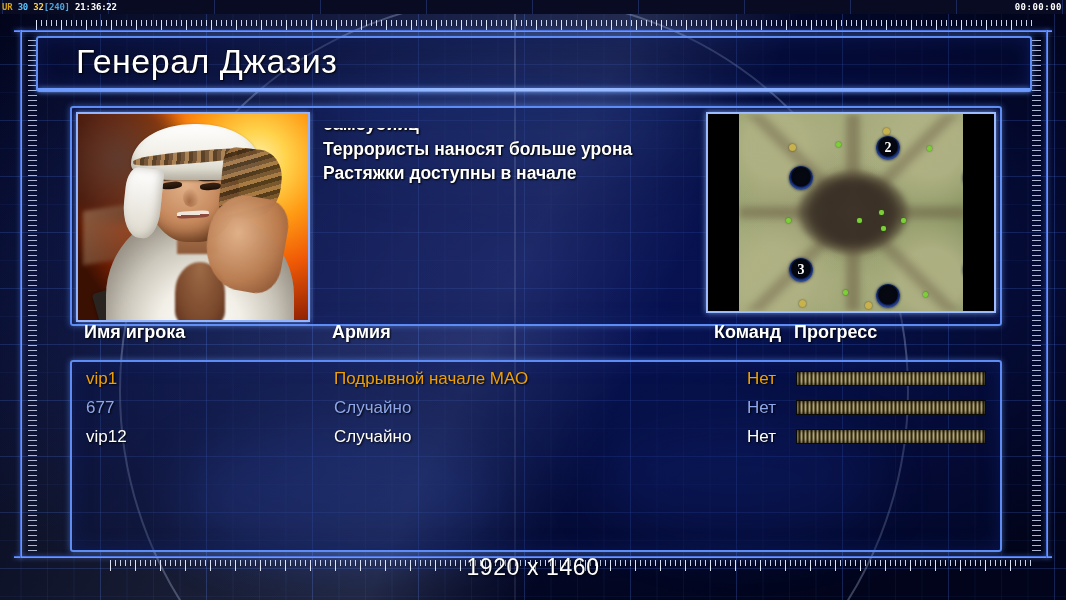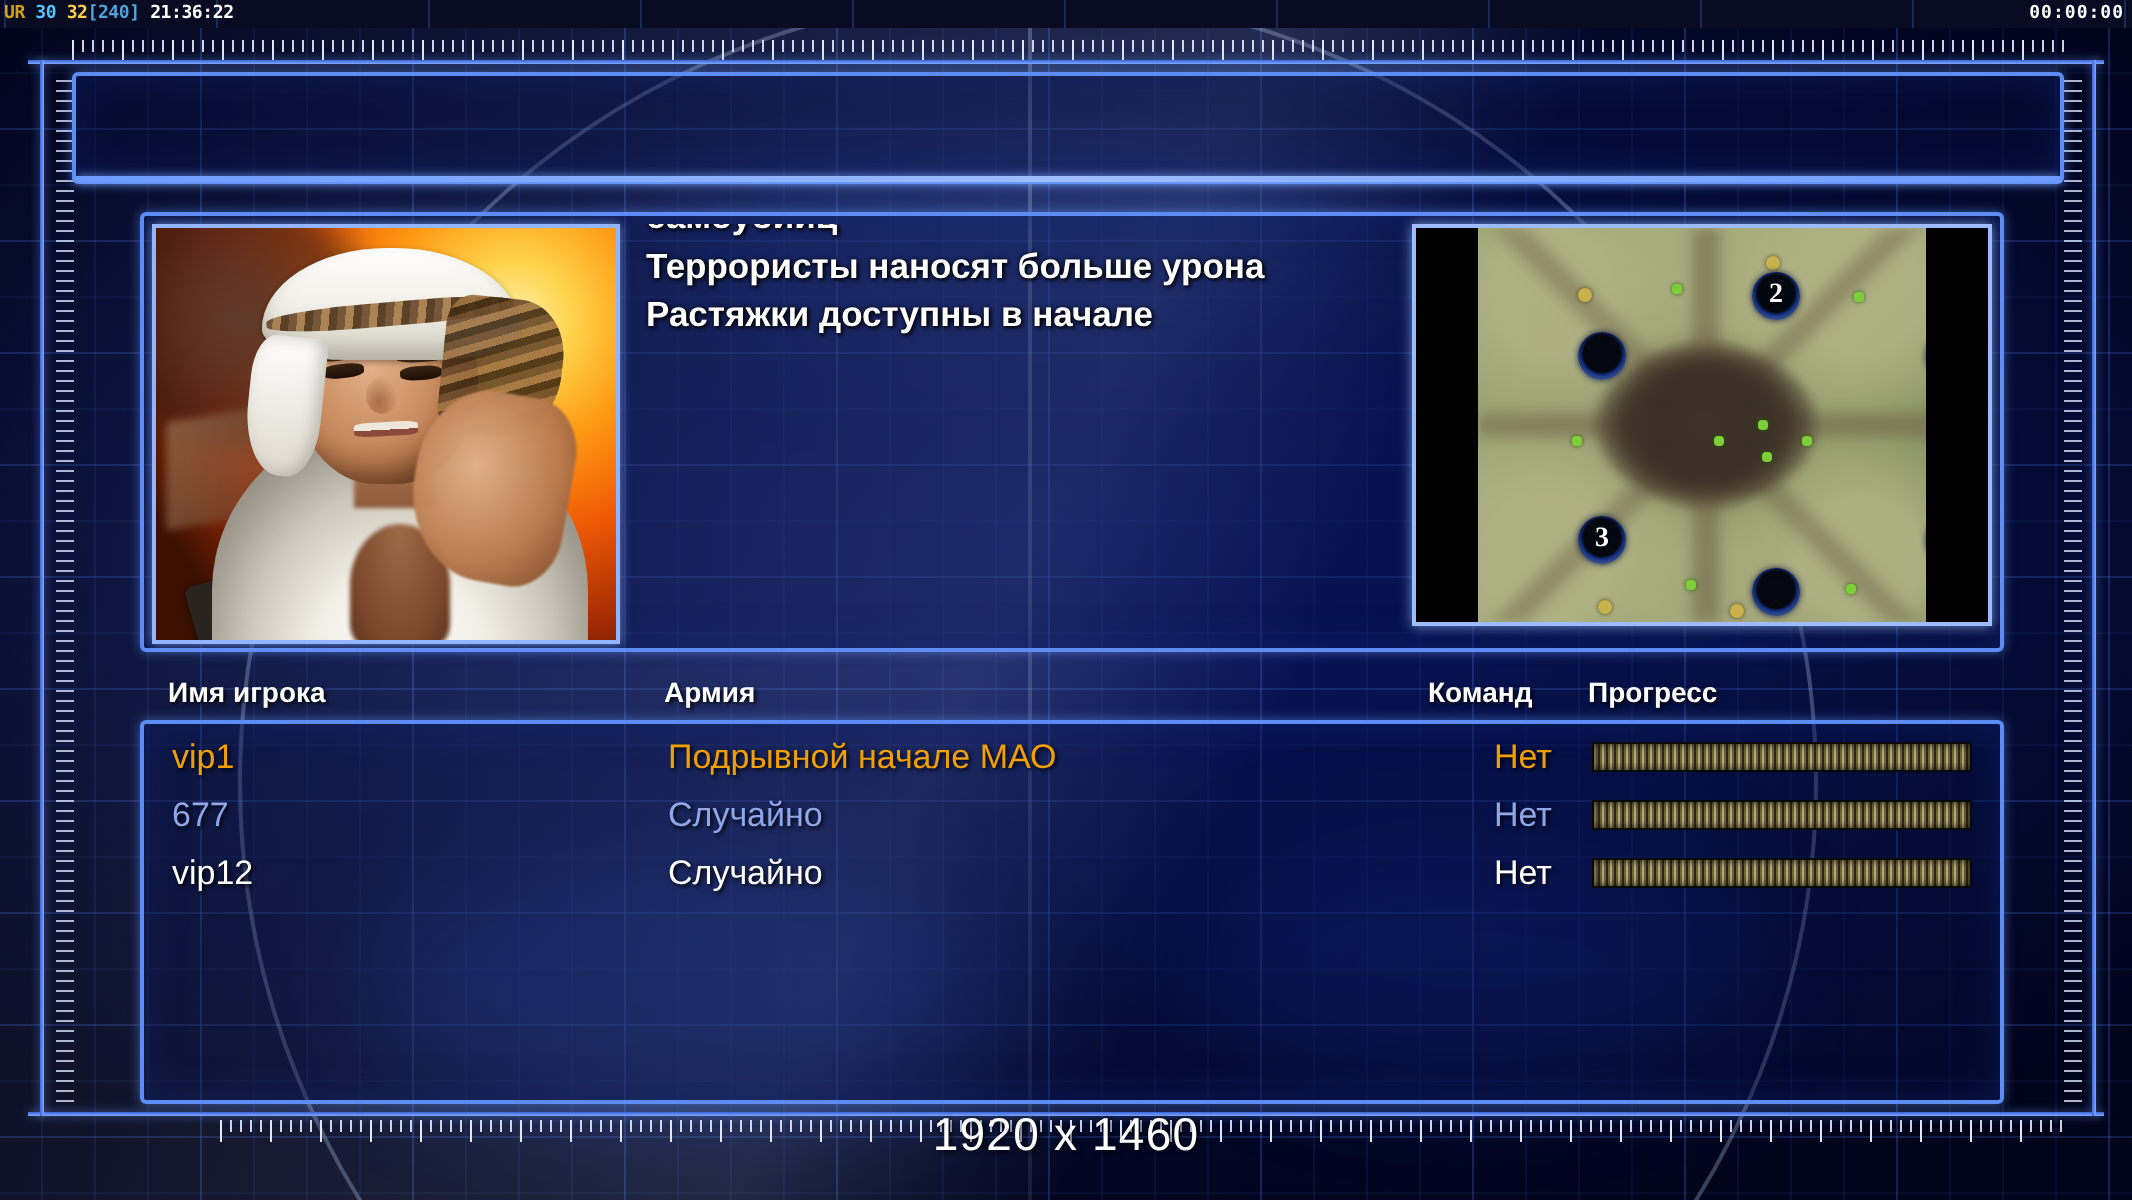--- a/index.html
+++ b/index.html
@@ -249,21 +249,21 @@
   .pt-gun{
     position:absolute; left:8%; bottom:-2%; width:46%; height:22%;
     background:linear-gradient(100deg, #2a2420 0 44%, #6b4a2c 44% 68%, #1e1a17 68% 100%);
     transform:rotate(-16deg);
     border-radius:4px;
     box-shadow:0 1px 3px rgba(0,0,0,.6);
   }
 
   
   #desc{
-    position:absolute; left:244px; top:4px; width:372px; height:210px;
+    position:absolute; left:244px; top:20px; width:372px; height:210px;
     overflow:hidden;
   }
   .desc-list{
     position:absolute; left:0; top:-16px; right:0;
     padding:0;
   }
   .desc-line{
     font-size:17.5px; font-weight:bold; color:#ffffff;
     line-height:24.5px;
     text-shadow:1px 1px 2px rgba(0,0,0,.95), 0 0 2px rgba(0,0,0,.8);
@@ -326,22 +326,22 @@
     text-shadow:0 1px 2px rgba(0,0,0,.95);
     font-family:"Liberation Serif", serif;
   }
   .mm-bar{
     position:absolute; top:0; bottom:0; width:31px; background:#000;
   }
 
   
   .col-head{
     position:absolute; z-index:12;
-    top:338px;
-    font-size:14px; font-weight:bold; color:#ffffff;
+    top:322px;
+    font-size:18px; font-weight:bold; color:#ffffff;
     text-shadow:1px 1px 2px rgba(0,0,0,.95);
     white-space:nowrap;
   }
   #head-name{ left:84px; }
   #head-army{ left:332px; }
   #head-team{ left:714px; }
   #head-prog{ left:794px; }
 
   #list-panel{ left:70px; top:360px; width:932px; height:192px; }
 
@@ -413,20 +413,21 @@
   <div class="frame-line fl-v fl-glow" style="left:1046px;top:30px;height:528px;"></div>
 
   <div class="ruler h tall" style="left:36px;top:20px;width:996px;"></div>
   <div class="ruler h tall" style="left:110px;top:560px;width:922px;"></div>
   <div class="ruler v" style="left:28px;top:40px;height:512px;"></div>
   <div class="ruler v" style="left:1032px;top:40px;height:512px;"></div>
 
   <div class="sheen" style="left:0;top:0;width:1066px;height:600px;"></div>
 
   <div class="panel" id="title-panel">
+    <div id="page-title">Генерал Джазиз</div>
     <div class="inner-line"></div>
   </div>
 
   <div class="panel" id="info-panel">
 
     <div id="portrait">
       <div class="pt-fire"></div>
       <div class="pt-smoke"></div>
       <div class="pt-rubble"></div>
       <div class="pt-gun"></div>

